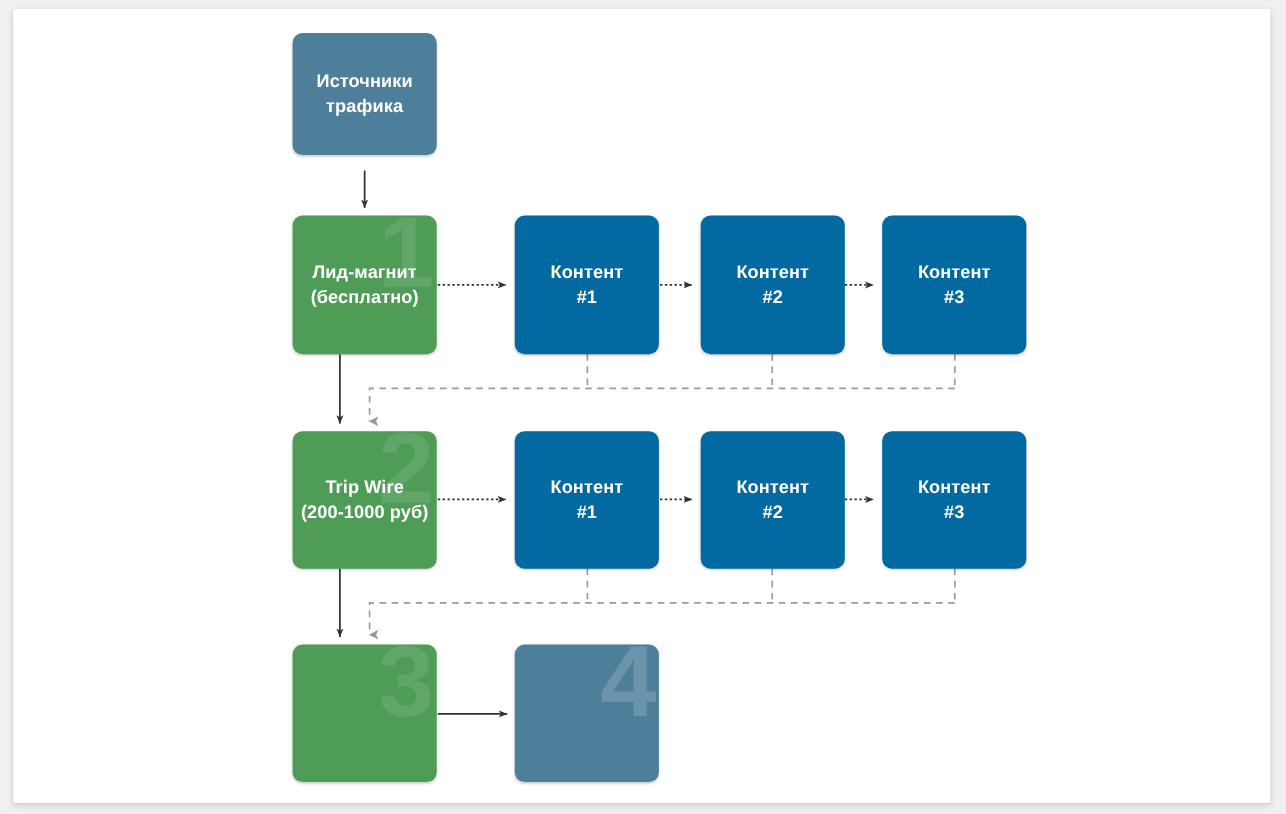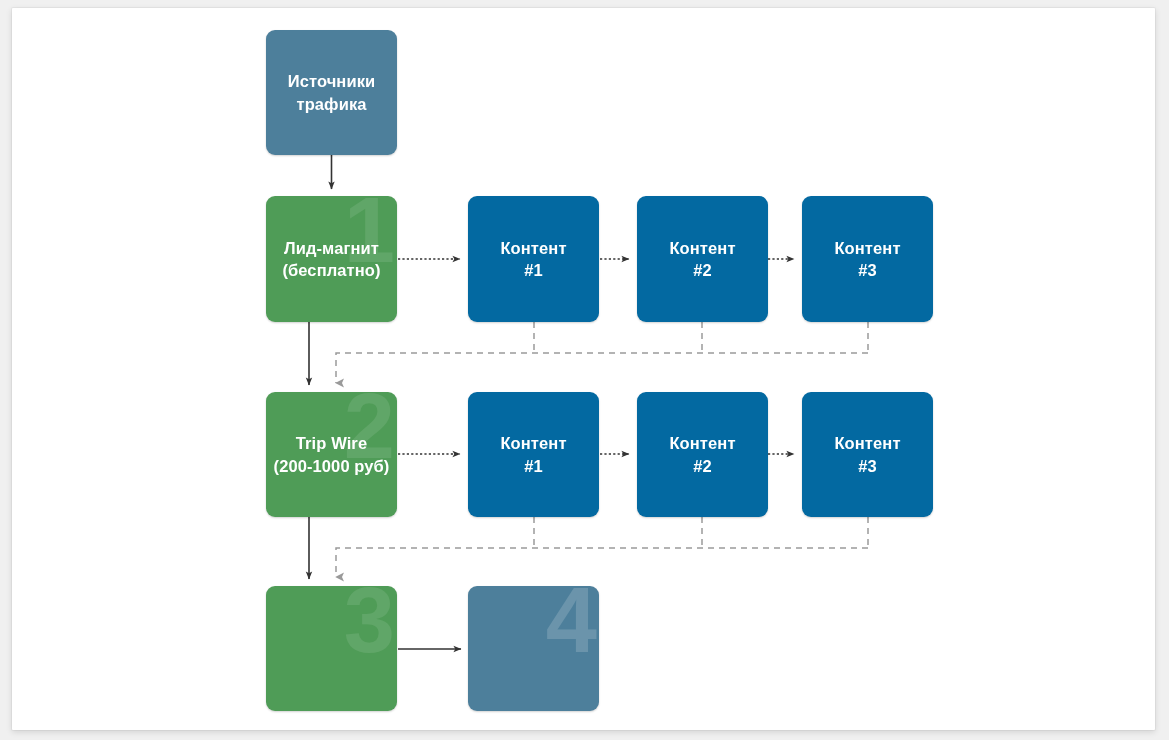--- a/index.html
+++ b/index.html
@@ -142,21 +142,21 @@
         <path d="M868,517 L868,548" stroke="#9a9a9a" stroke-width="1.5" fill="none" stroke-dasharray="6 5"></path>
         <path d="M868,548 L336,548 L336,577" stroke="#9a9a9a" stroke-width="1.5" fill="none" stroke-dasharray="6 5" marker-end="url(#arrowGray)"></path>
       </g>
 
       <g>
         <line x1="398" y1="649" x2="461" y2="649" stroke="#333333" stroke-width="1.6" marker-end="url(#arrowDark)"></line>
       </g>
     </svg>
 
     <div id="nodes">
-        <div class="node blue" style="left: 266px; top: 30px; width: 131px; height: 125px;">
+        <div class="node blue" style="left: 266px; top: 30px; width: 131px; height: 111px;">
           <span class="label">Источники
 трафика</span>
         </div>
         <div class="node green" style="left: 266px; top: 196px; width: 131px; height: 126px;">
           <span class="wm">1</span>
           <span class="label">Лид-магнит
 (бесплатно)</span>
         </div>
         <div class="node green" style="left: 266px; top: 392px; width: 131px; height: 125px;">
           <span class="wm">2</span>

